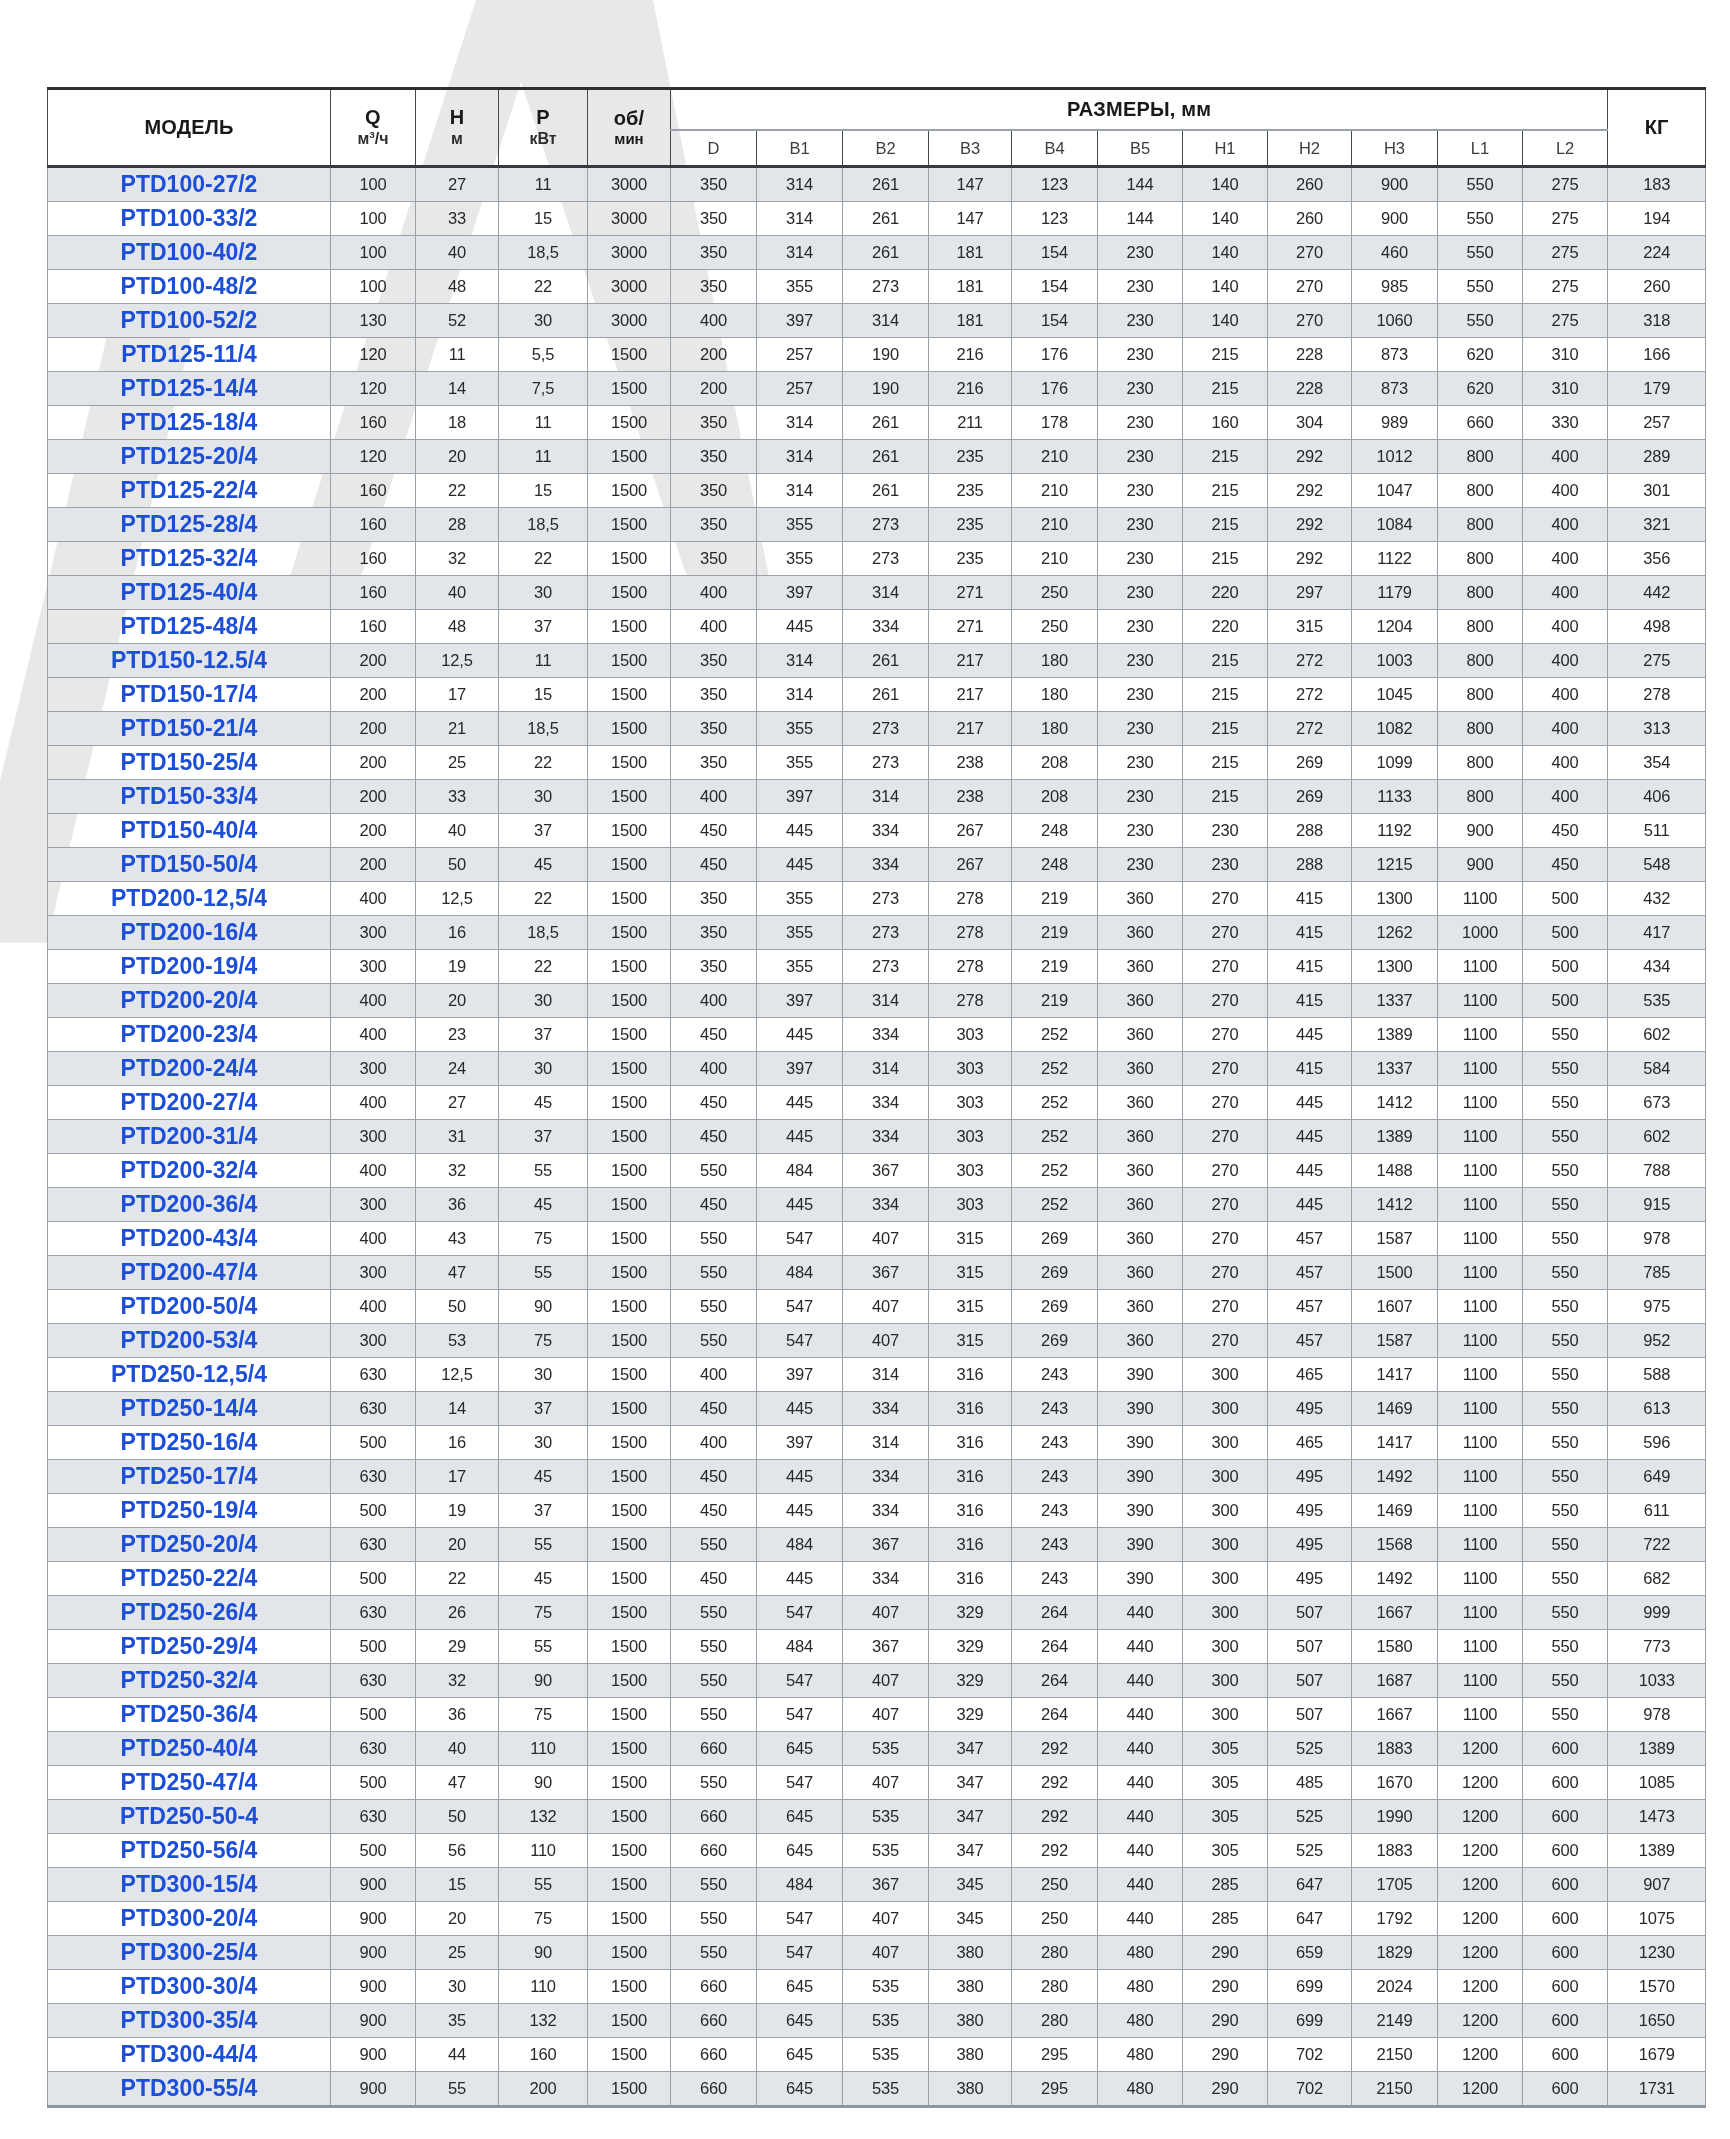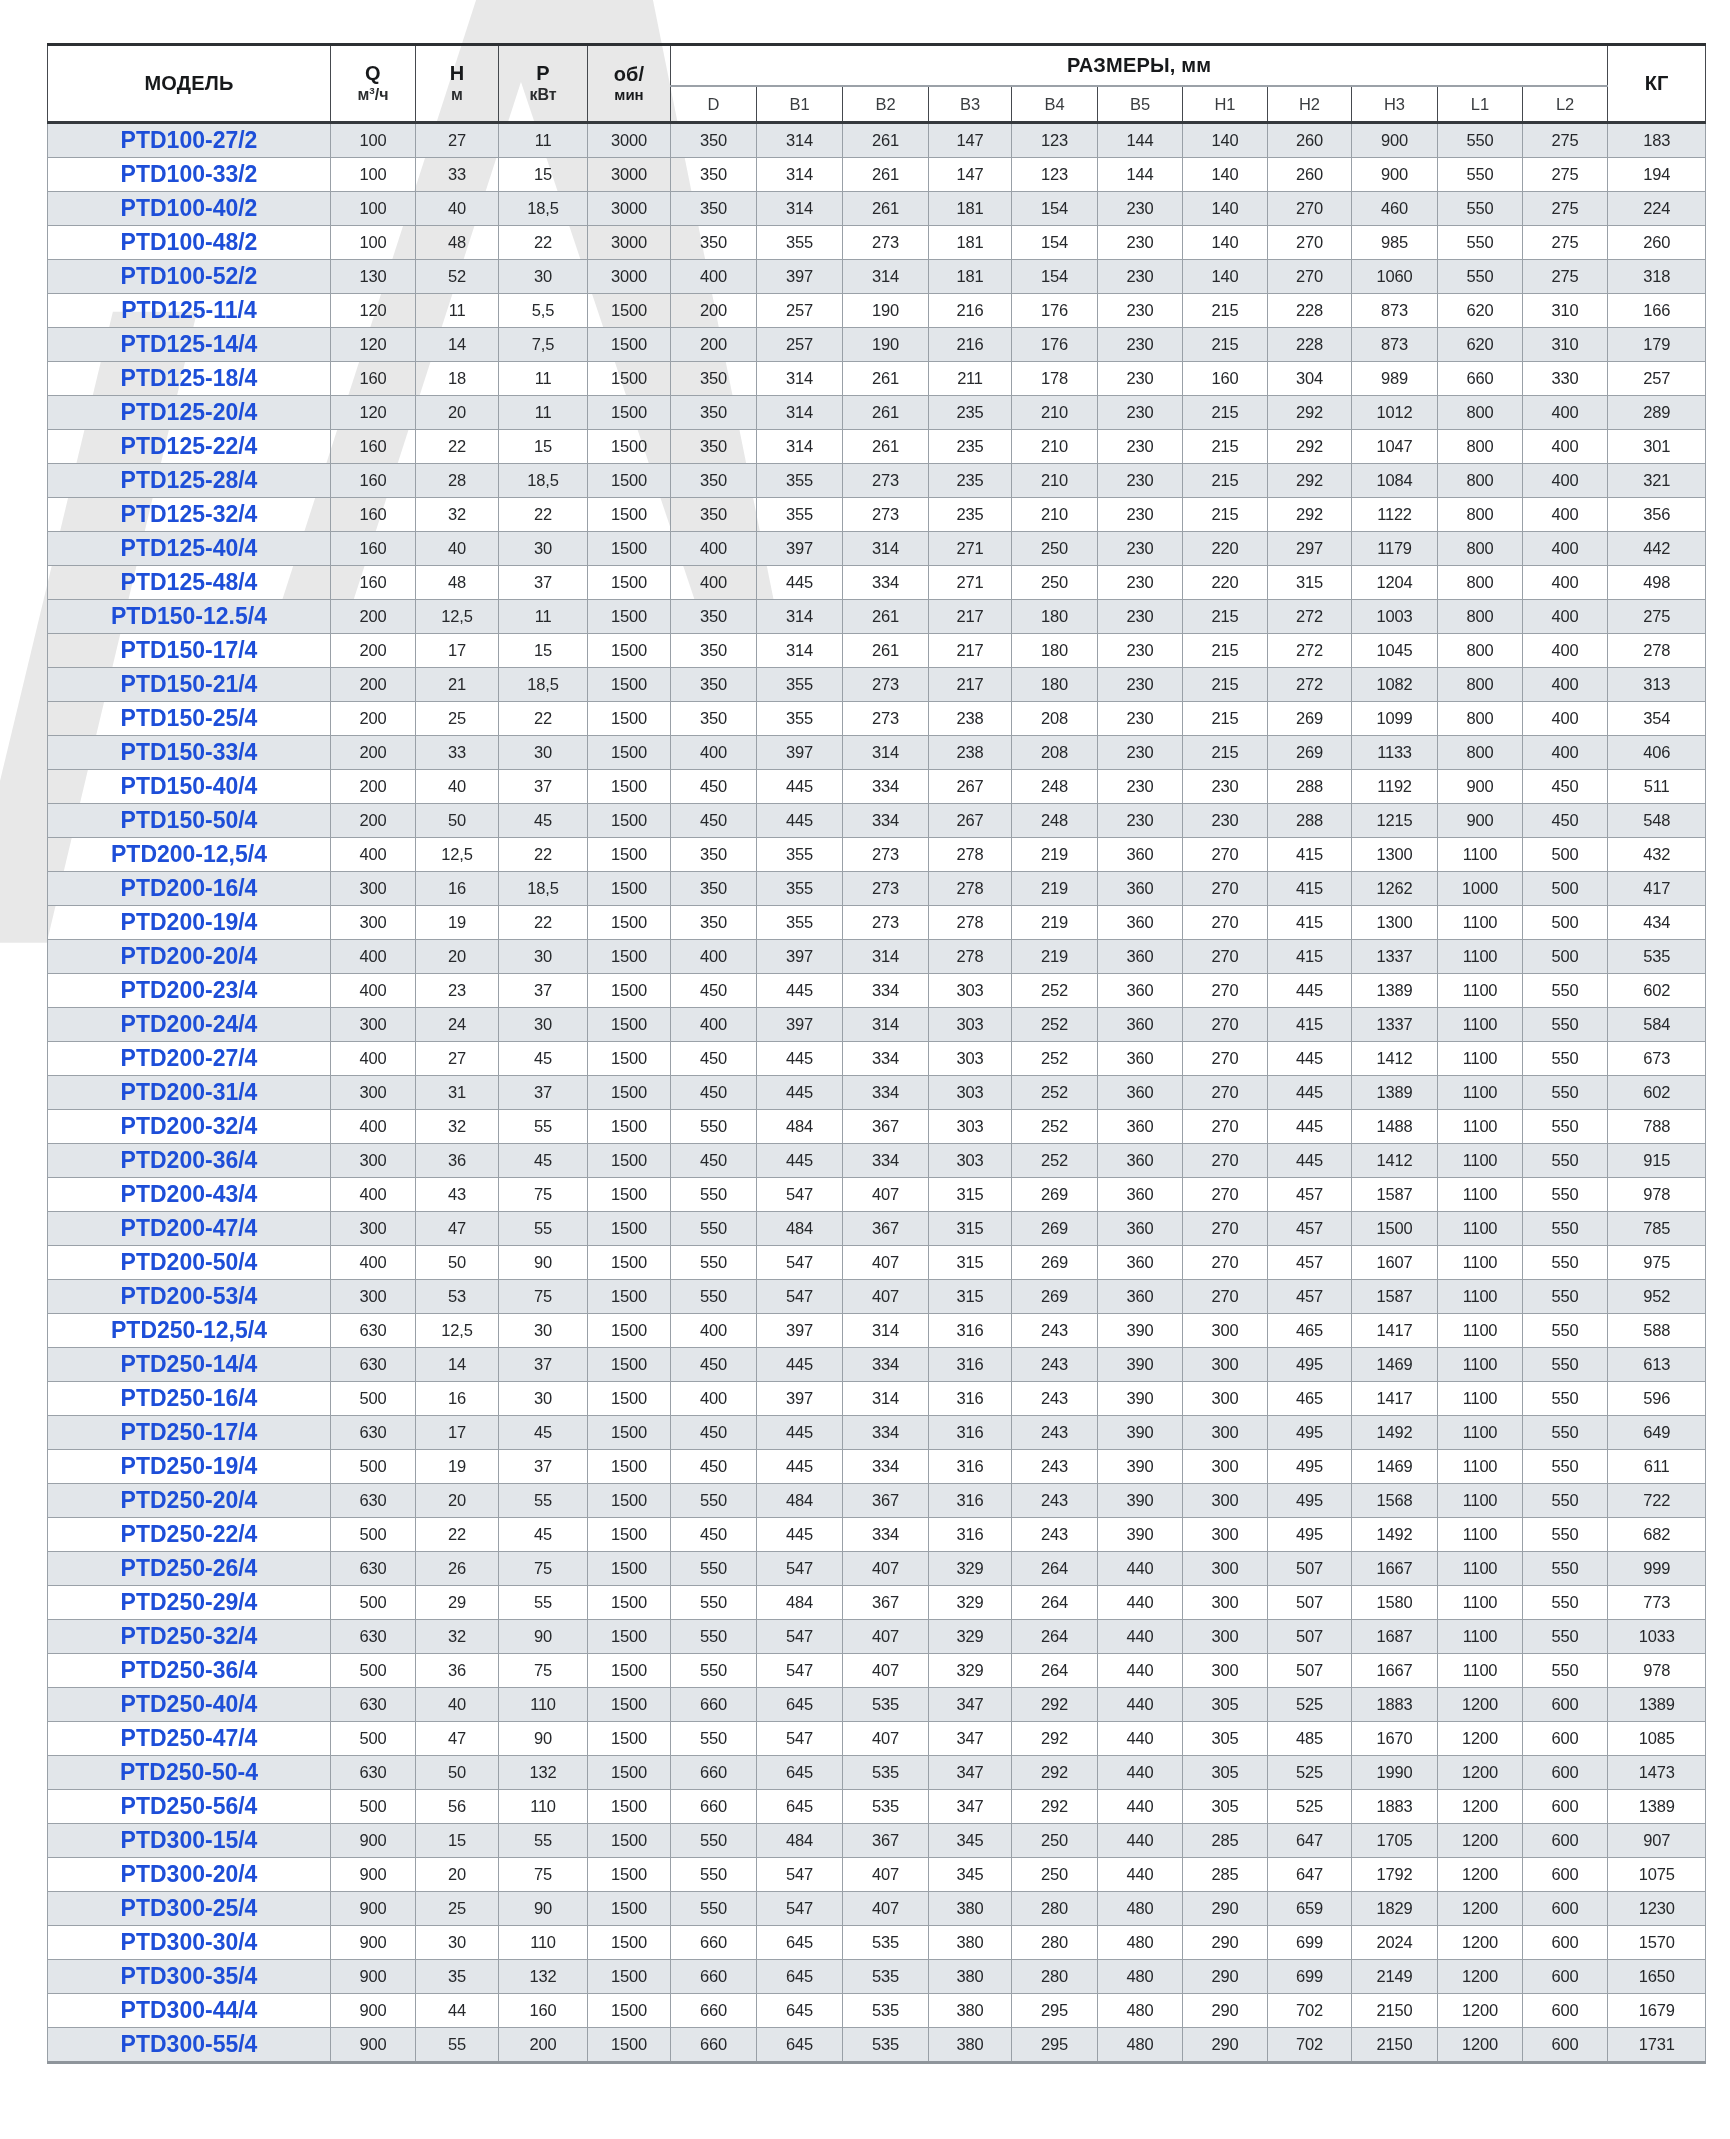--- a/index.html
+++ b/index.html
@@ -29,20 +29,21 @@
     z-index: 1;
   }
   table.spec {
     width: 1655px;
     border-collapse: collapse;
     table-layout: fixed;
     border-top: 3.8px solid #2d3033;
     border-bottom: 3px solid #8f959b;
     border-left: 1.5px solid #6b7076;
     border-right: 1.5px solid #9aa0a6;
+    margin-top: 44px;
   }
   thead th {
     background: transparent;
     border-left: 1.5px solid #45494e;
     border-right: 1.5px solid #45494e;
     border-bottom: 3px solid #35393d;
     text-align: center;
     vertical-align: middle;
     padding: 0;
   }

